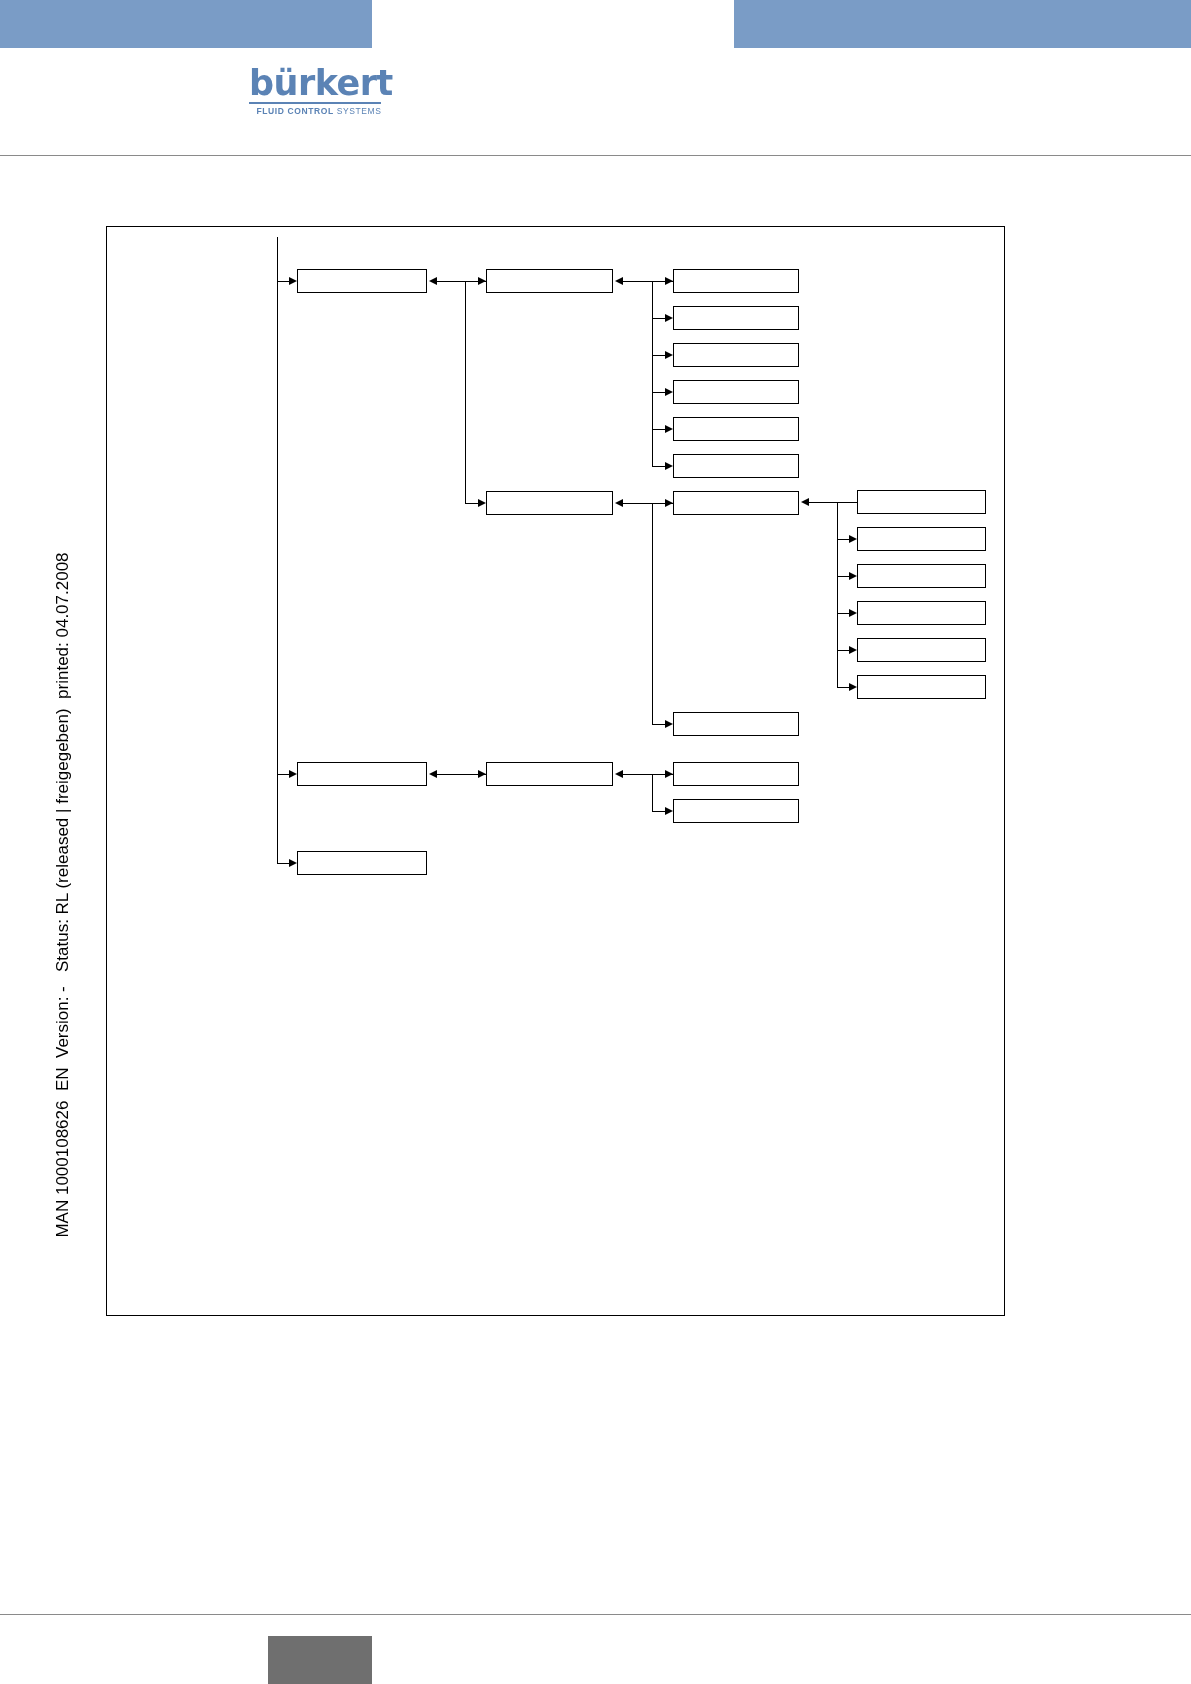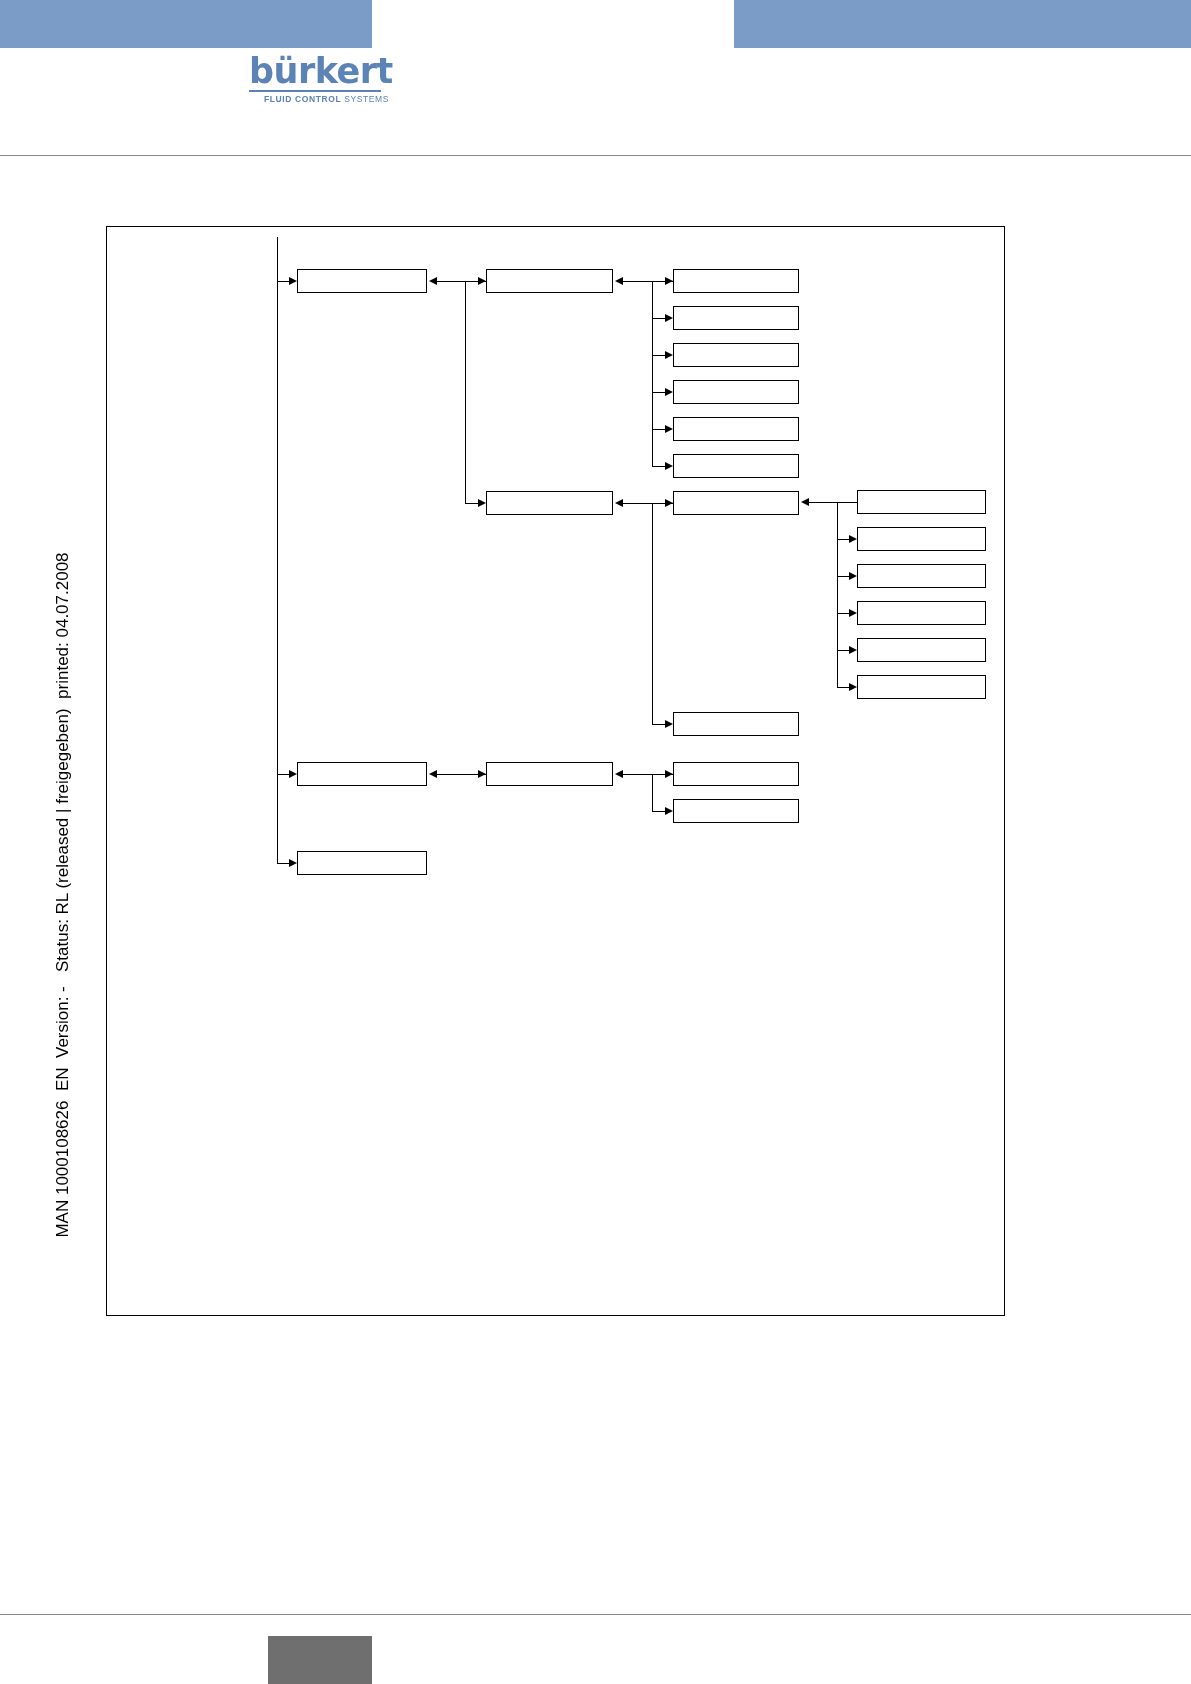--- a/index.html
+++ b/index.html
@@ -30,23 +30,23 @@
     top: 0;
     right: 0;
     height: 48px;
     background: #7a9cc6;
   }
 
   
   .logo-wrap {
     position: absolute;
     left: 249px;
-    top: 54px;
+    top: 66px;
     width: 140px;
-    text-align: right;
+    text-align: center;
   }
   .logo-word {
     font-family: "DejaVu Sans", sans-serif;
     font-size: 35px;
     font-weight: bold;
     color: #5b83b5;
     letter-spacing: -0.5px;
     line-height: 34px;
   }
   .logo-rule {

